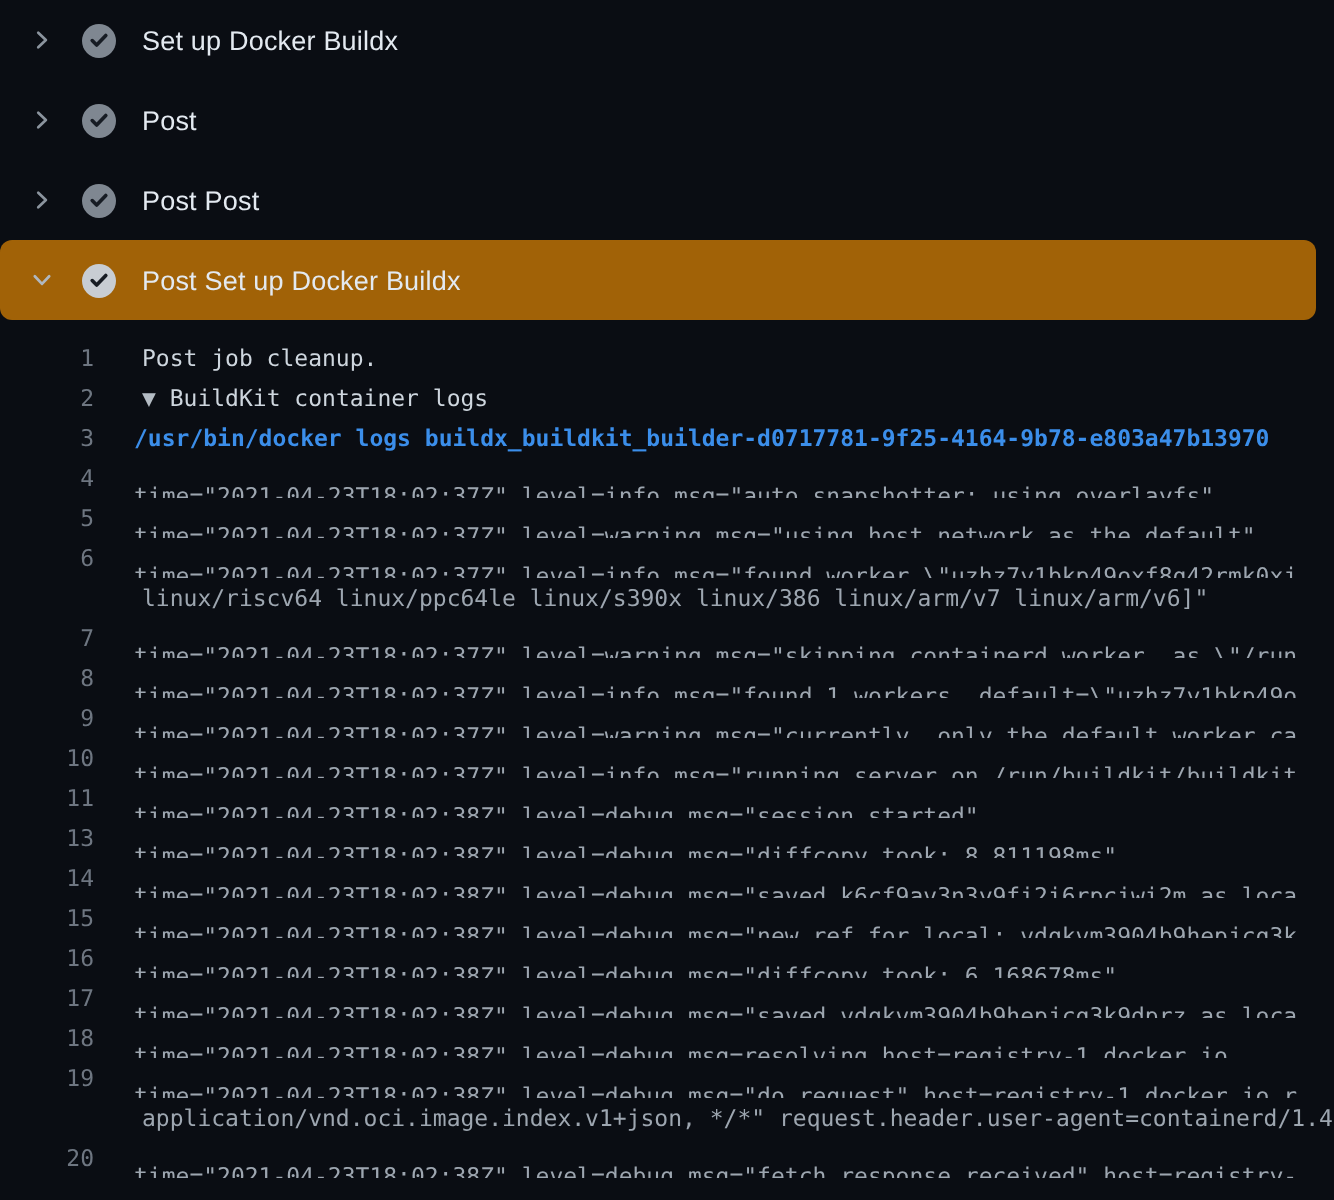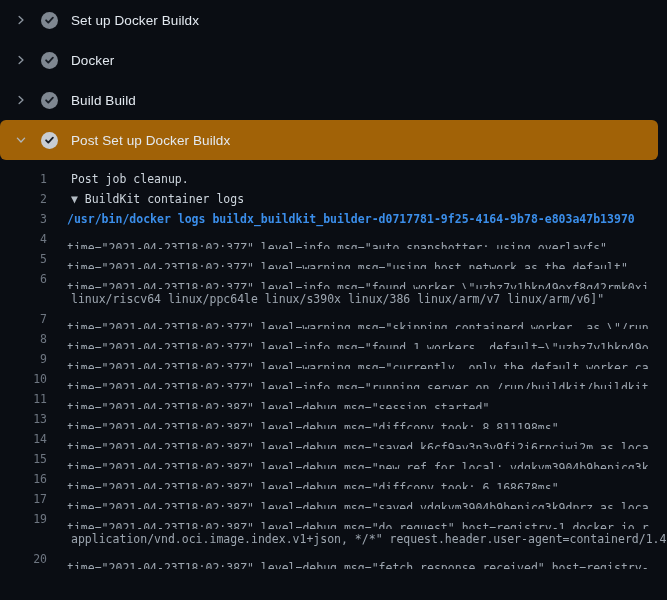--- a/index.html
+++ b/index.html
@@ -68,36 +68,36 @@
       <svg width="12" height="12" viewBox="0 0 16 16">
           <path d="M5.5 3.2 L10.6 8 L5.5 12.8" stroke="#8b949e" stroke-width="1.8" fill="none" stroke-linecap="round" stroke-linejoin="round"></path>
         </svg>
     </span>
     <span class="check">
       <svg width="17" height="17" viewBox="0 0 16 16">
           <circle cx="8" cy="8" r="8" fill="#7f8791"></circle>
           <path d="M11.2 5.4 L6.9 9.9 L4.8 7.8" stroke="#171c24" stroke-width="1.7" fill="none" stroke-linecap="round" stroke-linejoin="round"></path>
         </svg>
     </span>
-    <span class="label">Docker</span>
+    <span class="label">Post</span>
   </div>
 
   <div class="section-row">
     <span class="chev">
       <svg width="12" height="12" viewBox="0 0 16 16">
           <path d="M5.5 3.2 L10.6 8 L5.5 12.8" stroke="#8b949e" stroke-width="1.8" fill="none" stroke-linecap="round" stroke-linejoin="round"></path>
         </svg>
     </span>
     <span class="check">
       <svg width="17" height="17" viewBox="0 0 16 16">
           <circle cx="8" cy="8" r="8" fill="#7f8791"></circle>
           <path d="M11.2 5.4 L6.9 9.9 L4.8 7.8" stroke="#171c24" stroke-width="1.7" fill="none" stroke-linecap="round" stroke-linejoin="round"></path>
         </svg>
     </span>
-    <span class="label">Build Build</span>
+    <span class="label">Post Post</span>
   </div>
 
   <div class="section-row expanded">
     <span class="chev">
       <svg width="12" height="12" viewBox="0 0 16 16">
           <path d="M3.2 5.5 L8 10.6 L12.8 5.5" stroke="#b0b8c0" stroke-width="1.8" fill="none" stroke-linecap="round" stroke-linejoin="round"></path>
         </svg>
     </span>
     <span class="check">
       <svg width="17" height="17" viewBox="0 0 16 16">
@@ -121,16 +121,17 @@
     <div class="log-row indent1"><span class="gutter">7</span><span class="content log">time="2021-04-23T18:02:37Z" level=warning msg="skipping containerd worker, as \"/run</span></div>
     <div class="log-row indent1"><span class="gutter">8</span><span class="content log">time="2021-04-23T18:02:37Z" level=info msg="found 1 workers, default=\"uzhz7y1bkp49o</span></div>
     <div class="log-row indent1"><span class="gutter">9</span><span class="content log">time="2021-04-23T18:02:37Z" level=warning msg="currently, only the default worker ca</span></div>
     <div class="log-row indent1"><span class="gutter">10</span><span class="content log">time="2021-04-23T18:02:37Z" level=info msg="running server on /run/buildkit/buildkit</span></div>
     <div class="log-row indent1"><span class="gutter">11</span><span class="content log">time="2021-04-23T18:02:38Z" level=debug msg="session started"</span></div>
     <div class="log-row indent1"><span class="gutter">13</span><span class="content log">time="2021-04-23T18:02:38Z" level=debug msg="diffcopy took: 8.811198ms"</span></div>
     <div class="log-row indent1"><span class="gutter">14</span><span class="content log">time="2021-04-23T18:02:38Z" level=debug msg="saved k6cf9av3n3y9fi2i6rpciwi2m as loca</span></div>
     <div class="log-row indent1"><span class="gutter">15</span><span class="content log">time="2021-04-23T18:02:38Z" level=debug msg="new ref for local: vdqkvm3904b9hepjcq3k</span></div>
     <div class="log-row indent1"><span class="gutter">16</span><span class="content log">time="2021-04-23T18:02:38Z" level=debug msg="diffcopy took: 6.168678ms"</span></div>
     <div class="log-row indent1"><span class="gutter">17</span><span class="content log">time="2021-04-23T18:02:38Z" level=debug msg="saved vdqkvm3904b9hepjcq3k9dprz as loca</span></div>
+    <div class="log-row indent1"><span class="gutter">18</span><span class="content log">time="2021-04-23T18:02:38Z" level=debug msg=resolving host=registry-1.docker.io</span></div>
     <div class="log-row indent1"><span class="gutter">19</span><span class="content log">time="2021-04-23T18:02:38Z" level=debug msg="do request" host=registry-1.docker.io r</span></div>
     <div class="log-row"><span class="gutter"></span><span class="content wrap">application/vnd.oci.image.index.v1+json, */*" request.header.user-agent=containerd/1.4</span></div>
     <div class="log-row indent1"><span class="gutter">20</span><span class="content log">time="2021-04-23T18:02:38Z" level=debug msg="fetch response received" host=registry-</span></div>
   </div>
 
 </body></html>

